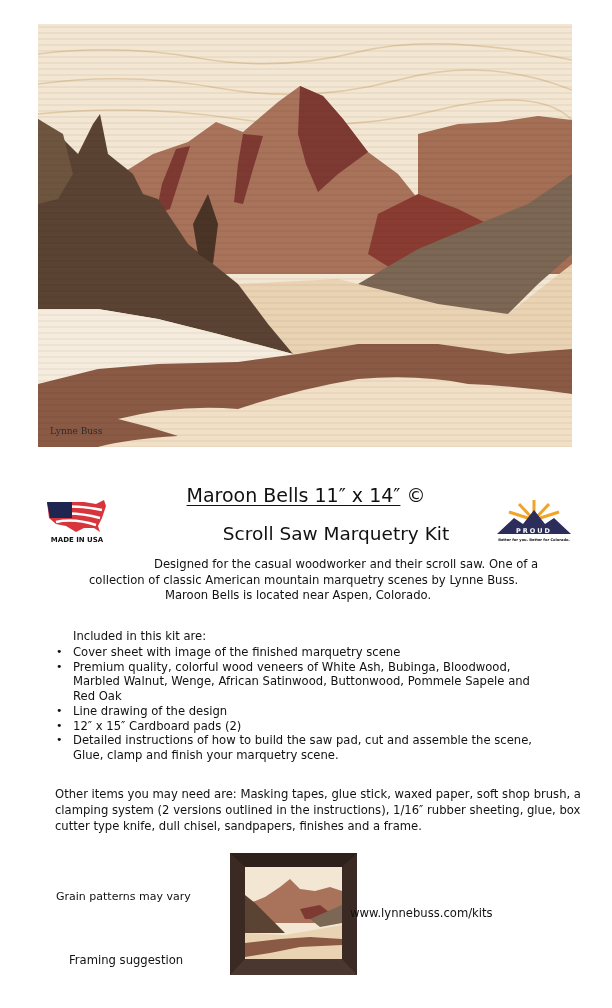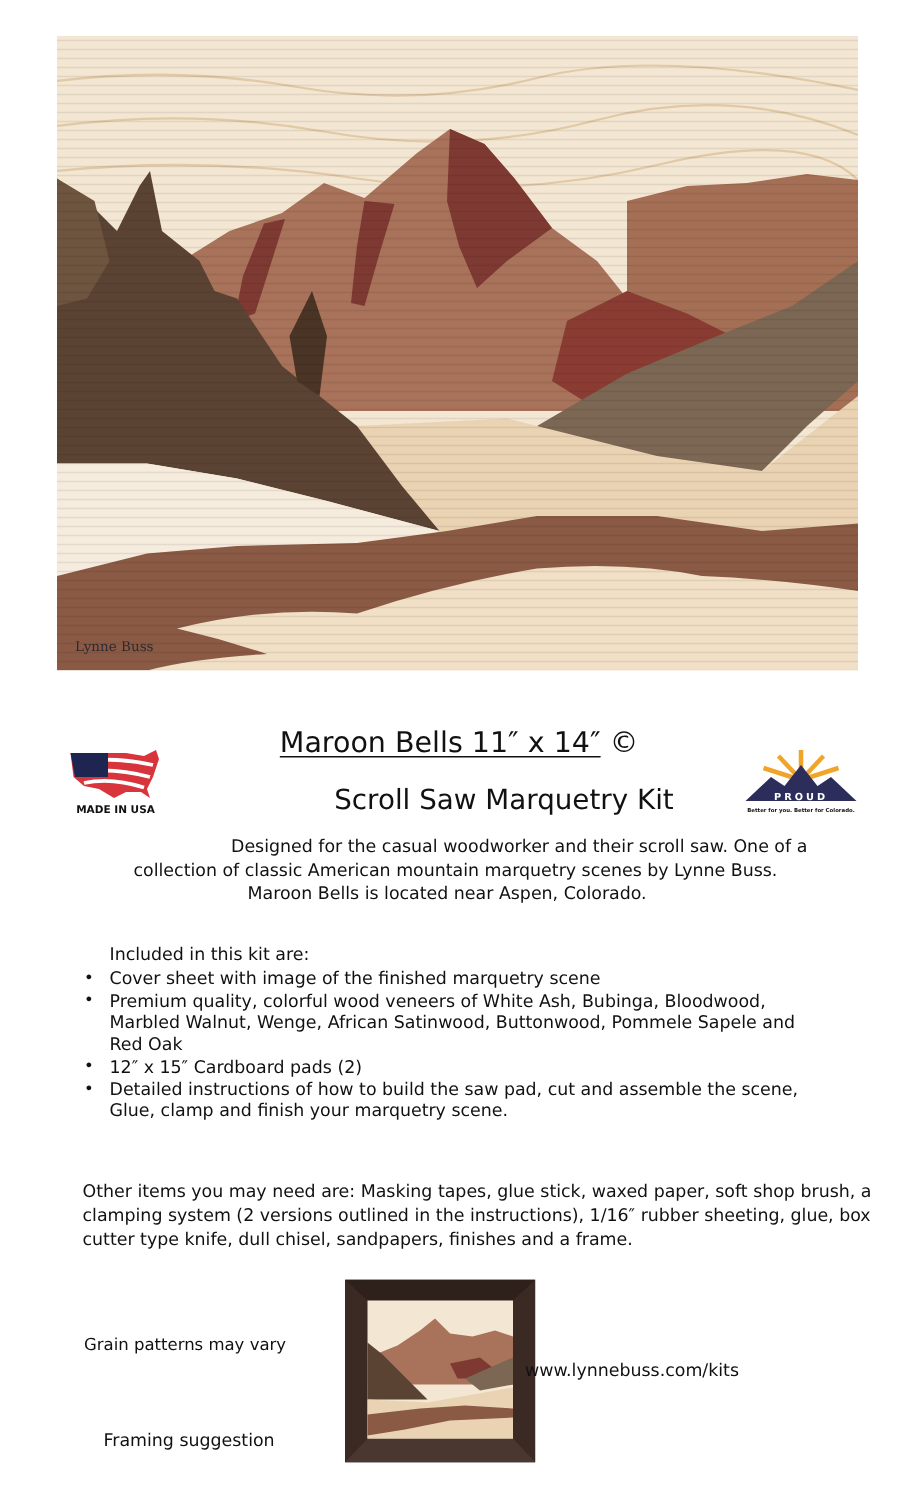--- a/index.html
+++ b/index.html
@@ -117,20 +117,21 @@
 </div>
 
 <div class="abs desc desc1">Designed for the casual woodworker and their scroll saw.  One of a</div>
 <div class="abs desc desc2">collection of classic American mountain marquetry scenes by Lynne Buss.</div>
 <div class="abs desc desc3">Maroon Bells is located near Aspen, Colorado.</div>
 
 <div class="abs included">Included in this kit are:</div>
 <ul class="abs kit-list">
   <li>Cover sheet with image of the finished marquetry scene</li>
   <li>Premium quality, colorful wood veneers of White Ash, Bubinga, Bloodwood, Marbled Walnut, Wenge, African Satinwood, Buttonwood, Pommele Sapele and Red Oak</li>
+  <li>Line drawing of the design</li>
   <li>12″ x 15″ Cardboard pads (2)</li>
   <li>Detailed instructions of how to build the saw pad, cut and assemble the scene, Glue, clamp and finish your marquetry scene.</li>
 </ul>
 
 <div class="abs other">Other items you may need are: Masking tapes, glue stick, waxed paper, soft shop brush, a clamping system (2 versions outlined in the instructions), 1/16″ rubber sheeting, glue, box cutter type knife, dull chisel, sandpapers, finishes and a frame.</div>
 
 <div class="abs grain">Grain patterns may vary</div>
 <div class="abs framing">Framing suggestion</div>
 
 <div id="framed" class="abs">

